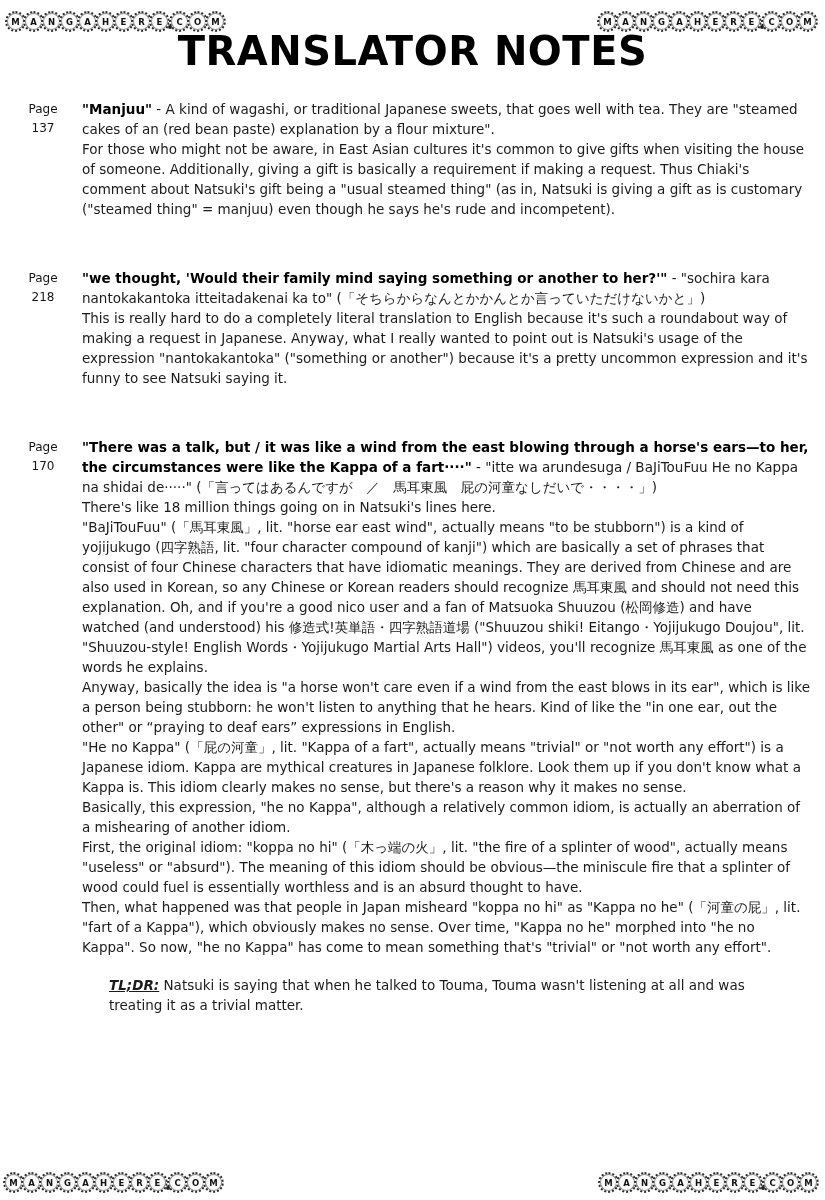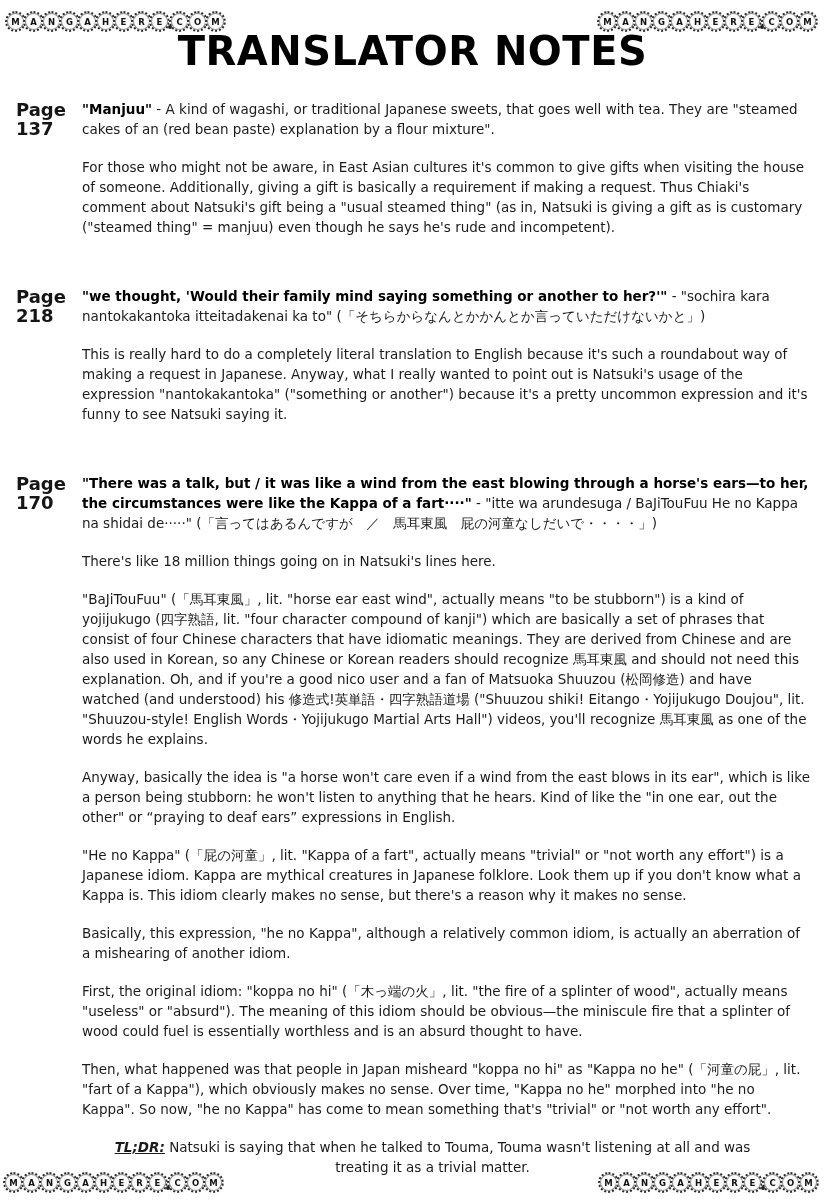--- a/index.html
+++ b/index.html
@@ -50,33 +50,32 @@
     letter-spacing:0.5px;
     color:#000;
     transform:scaleY(1.03);
   }
   
   .content{padding:0 14px 0 16px;}
   .section{display:flex;margin-top:49px;}
   .section:first-child{margin-top:27px;}
   .page-label{
     width:54px;flex:none;
-    text-align:left;
-    font-weight:bold;
-    font-size:18px;line-height:19px;
+    text-align:center;
+    font-weight:normal;
+    font-size:12px;line-height:19px;
     color:#151515;
     padding-top:1px;
   }
   .section-body{flex:1;margin-left:12px;}
   .section-body p{margin:0;font-size:13.5px;line-height:20px;}
-  .section-body p.para{margin-top:18px;}
+  .section-body p.para{}
   .heading b{color:#000;}
   .tldr{
     margin:18px 55px 0 27px !important;
-    text-align:center;
   }
   .tldr-label{
     font-weight:bold;font-style:italic;text-decoration:underline;
   }
 </style>
 </head>
 <body>
 
 <div class="page">
 

